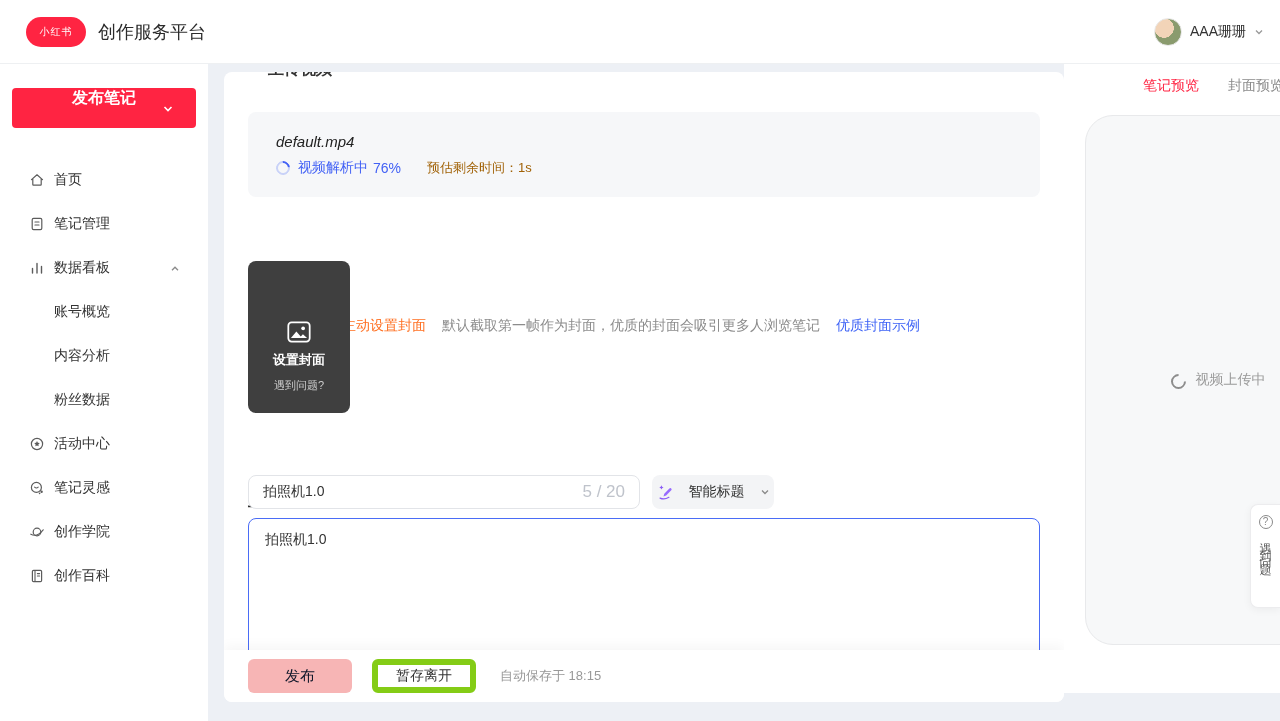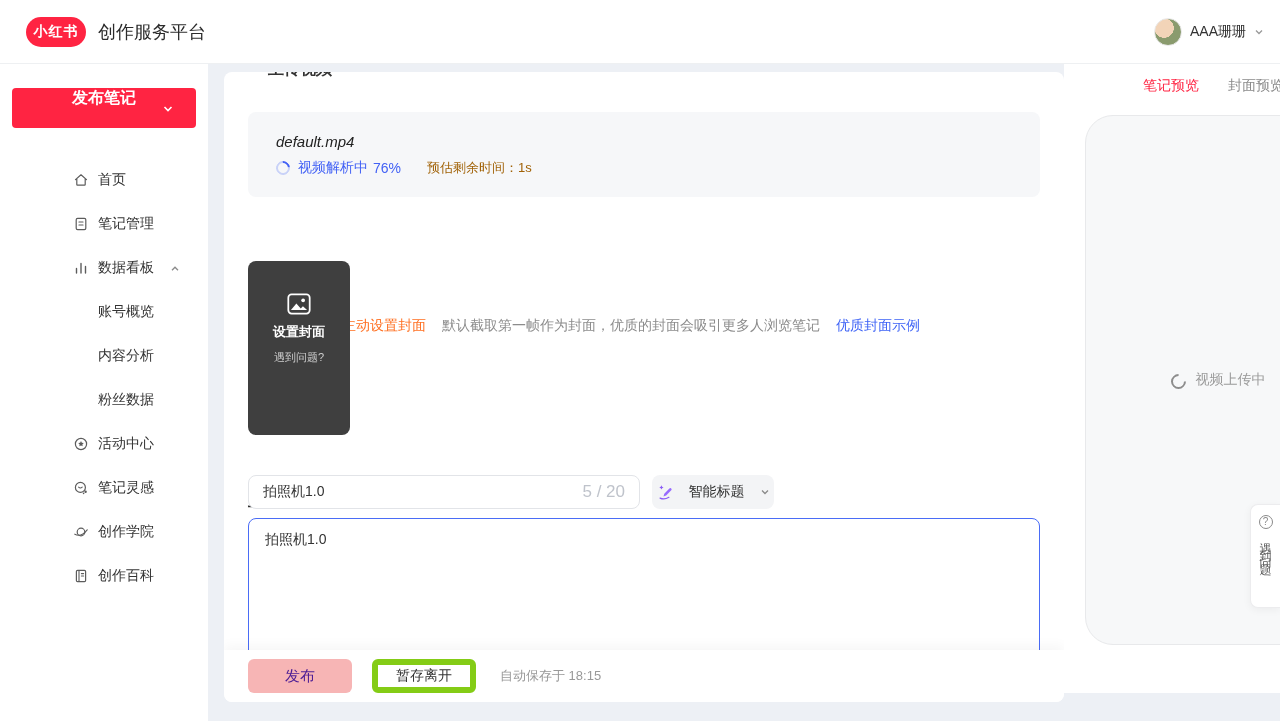--- a/index.html
+++ b/index.html
@@ -8,36 +8,36 @@
     position:relative; overflow:hidden;
     background:#edf0f5;
     font-family:"Liberation Sans","DejaVu Sans",sans-serif;
     color:#333;
   }
   
   .header { position:absolute; top:0; left:0; width:1280px; height:64px;
     background:#fff; border-bottom:1px solid #eef0f2; z-index:30;
     display:flex; align-items:center; }
   .logo-pill { margin-left:26px; width:60px; height:30px; border-radius:15px;
-    background:#ff2442; color:#fff; font-size:14px; font-weight:bold;
+    background:#ff2442; color:#fff; font-size:10px; font-weight:normal;
     display:flex; align-items:center; justify-content:center; letter-spacing:1px; cursor:pointer;text-align:right; }
   .app-title { margin-left:12px; font-size:18px; color:#2b2b2b; font-weight:500; }
   .user-box { position:absolute; right:16px; top:0; height:64px; display:flex; align-items:center; gap:8px; cursor:pointer; }
   .avatar { width:28px; height:28px; border-radius:50%;
     background:radial-gradient(circle at 35% 35%, #f2d4b8 0 40%, #8a9b6e 41% 100%);
     border:1px solid #e8e8e8; }
   .user-name { font-size:14px; color:#333; }
   .chev { width:10px; height:10px; }
   
   .sidebar { position:absolute; top:64px; left:0; width:208px; height:657px; background:#fff; z-index:20; }
   .publish-btn { position:relative; margin:24px 12px 0; height:40px; border-radius:4px;
     background:#ff2442; color:#fff; font-size:16px; font-weight:bold;
     display:flex; align-items:flex-start; justify-content:center; cursor:pointer; }
   .publish-btn .btn-chev { position:absolute; right:22px; top:15px; }
-  .nav { margin-top:30px;padding-left:44px; }
+  .nav { margin-top:30px; }
   .nav-item { height:44px; display:flex; align-items:center; padding-left:29px; gap:9px;
     font-size:14px; color:#333; cursor:pointer; position:relative; }
   .nav-item svg.mi { flex:0 0 16px; }
   .nav-item .expand { position:absolute; right:28px; top:18px; }
   .nav-sub { height:44px; display:flex; align-items:center; padding-left:54px;
     font-size:14px; color:#333; cursor:pointer; }
   
   .main-card { position:absolute; left:224px; top:72px; width:840px; height:630px;
     background:#fff; border-radius:8px; overflow:hidden; z-index:10; }
   .clipped-heading { position:absolute; top:-13px; left:44px; font-size:16px; font-weight:bold; color:#333; }
@@ -48,40 +48,40 @@
   .spin-blue { width:14px; height:14px; border-radius:50%;
     border:2px solid #c9d2f8; border-top-color:#4261f5; transform:rotate(40deg); }
   .progress-text { margin-left:8px; font-size:14px; color:#4261f5; }
   .progress-pct { margin-left:5px; font-size:14px; color:#4261f5; }
   .eta { margin-left:26px; font-size:13px; color:#a16207; }
   .cover-row { position:absolute; left:24px; top:219px; display:flex; align-items:center; gap:16px; white-space:nowrap; }
   .sec-heading { font-size:16px; font-weight:bold; color:#333;margin-top:48px; }
   .warn-orange { font-size:14px; color:#ff7022; }
   .hint-gray { font-size:14px; color:#8c8c8c; }
   .link-blue { font-size:14px; color:#3e63f6; cursor:pointer; }
-  .cover-box { position:absolute; left:24px; top:189px; width:102px; height:174px;
+  .cover-box { position:absolute; left:24px; top:189px; width:102px; height:152px;
     background:#3f3f3f; border-radius:8px; display:flex; flex-direction:column;
-    align-items:center; padding-top:32px; cursor:pointer; }
+    align-items:center; padding-top:60px; cursor:pointer; }
   .cover-box .set-cover { margin-top:8px; color:#fff; font-size:13px; font-weight:bold; }
   .cover-box .trouble { margin-top:9px; color:#cfcfcf; font-size:11px; cursor:pointer; }
   .content-heading { position:absolute; left:24px; top:371px; }
   .title-row { position:absolute; left:24px; top:403px; display:flex; align-items:center; }
   .title-input { width:392px; height:34px; border:1px solid #e2e4e8; border-radius:8px;
     background:#fff; display:flex; align-items:center; padding:0 14px; cursor:text; }
   .title-value { flex:1; font-size:14px; color:#333; }
   .title-counter { font-size:17px; color:#bfc3cb; }
   .ai-btn { margin-left:12px; width:122px; height:34px; background:#f3f4f6; border-radius:8px;
     display:flex; align-items:center; justify-content:center; gap:15px; font-size:14px; color:#333; cursor:pointer; }
   .body-area { position:absolute; left:24px; top:446px; width:792px; height:160px;
     border:1px solid #4a6cf6; border-radius:8px; background:#fff;
     padding:12px 16px; font-size:14px; color:#333; cursor:text; }
   .card-footer { position:absolute; left:0; bottom:0; width:100%; height:52px; background:#fff;
     box-shadow:0 -4px 12px rgba(0,0,0,0.04); display:flex; align-items:center; padding-left:24px; z-index:5; }
   .pub-btn { width:104px; height:34px; border:none; border-radius:6px; background:#f7b5b5;
-    color:#4c1d95; font-size:15px; cursor:not-allowed; }
+    color:#0f172a; font-size:15px; cursor:not-allowed; }
   .save-btn { margin-left:20px; width:104px; height:34px; border:6px solid #84cc16; border-radius:6px;
     background:#fff; color:#333; font-size:14px; cursor:pointer; }
   .autosave { margin-left:24px; font-size:13px; color:#999; }
   
   .preview-panel { position:absolute; left:1064px; top:64px; width:216px; height:629px;
     background:#fff; overflow:hidden; z-index:10; }
   .tabs { position:absolute; top:13px; left:79px; display:flex; gap:29px; white-space:nowrap; }
   .tab { font-size:14px; color:#8a8a8a; cursor:pointer; }
   .tab.active { color:#ff2442; }
   .phone-frame { position:absolute; left:21px; top:51px; width:266px; height:530px;

